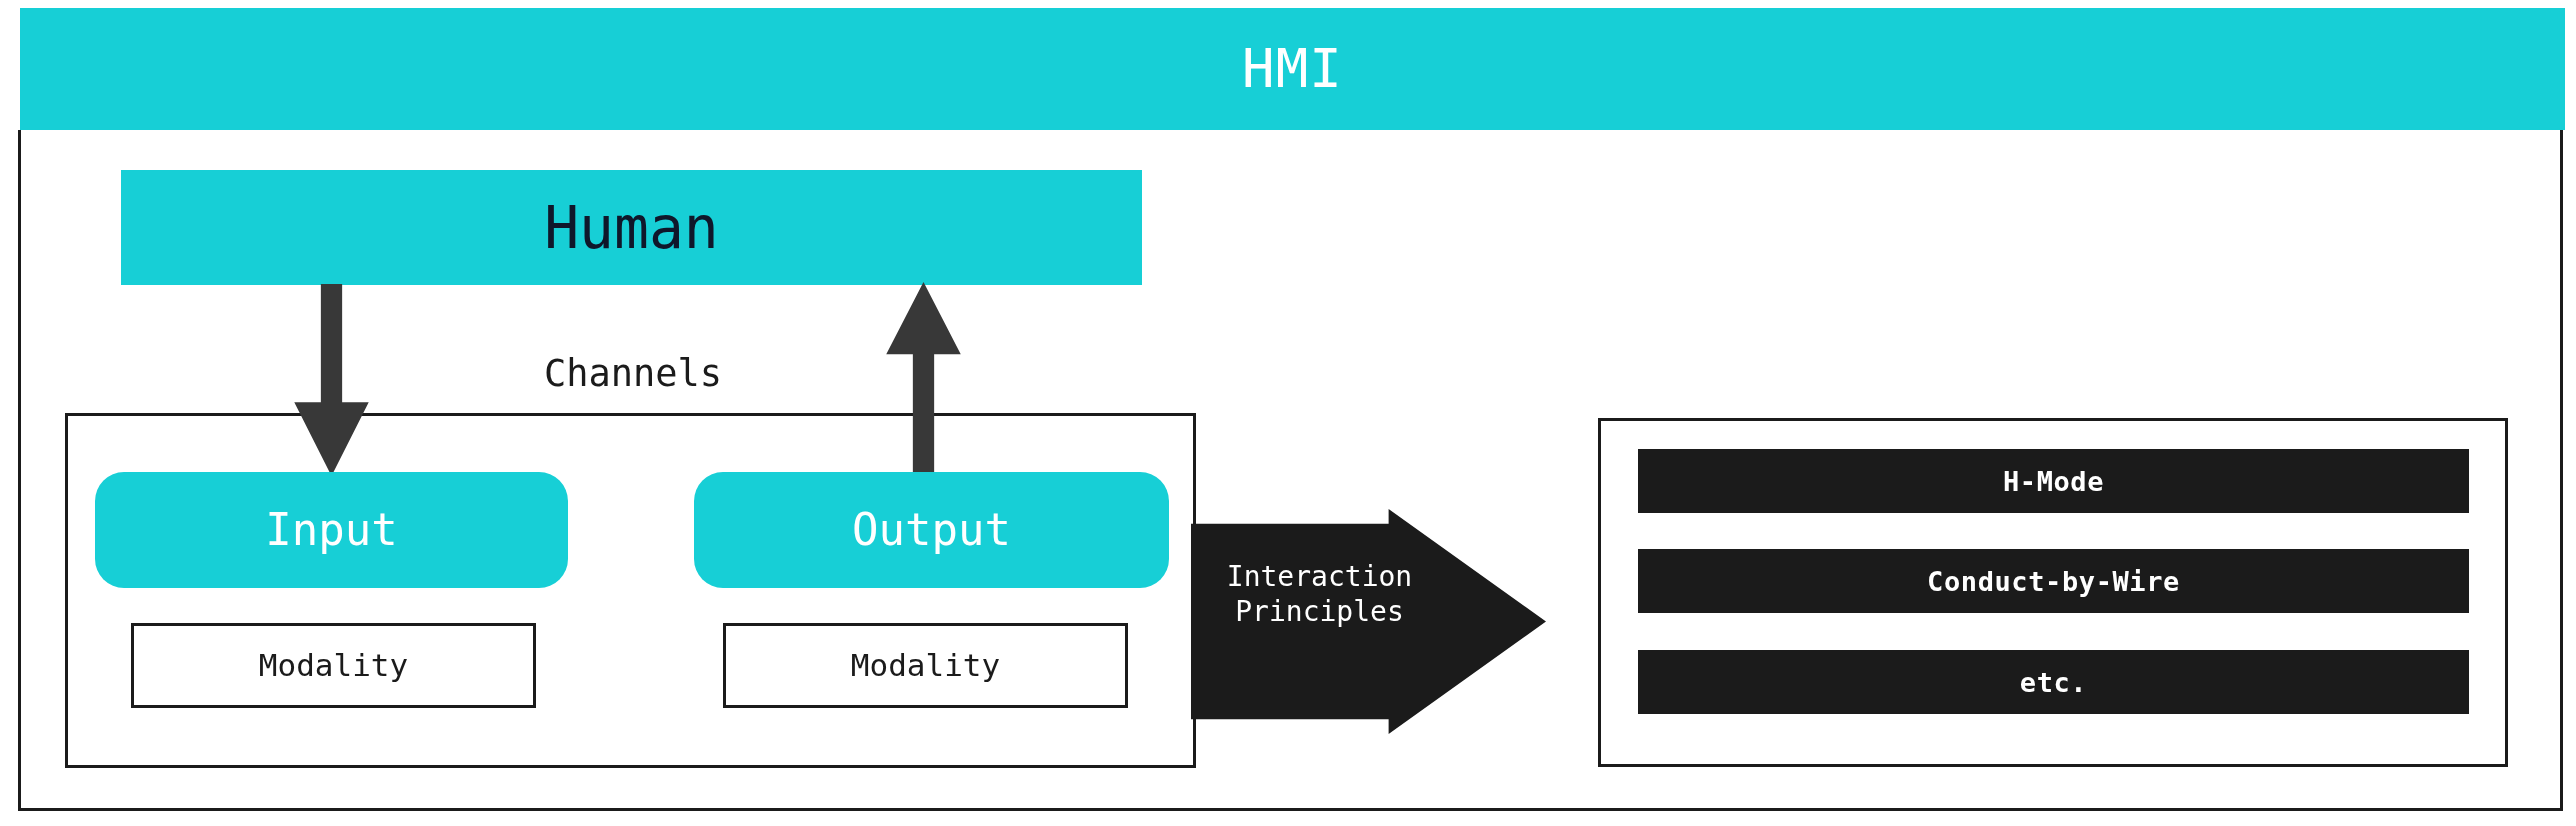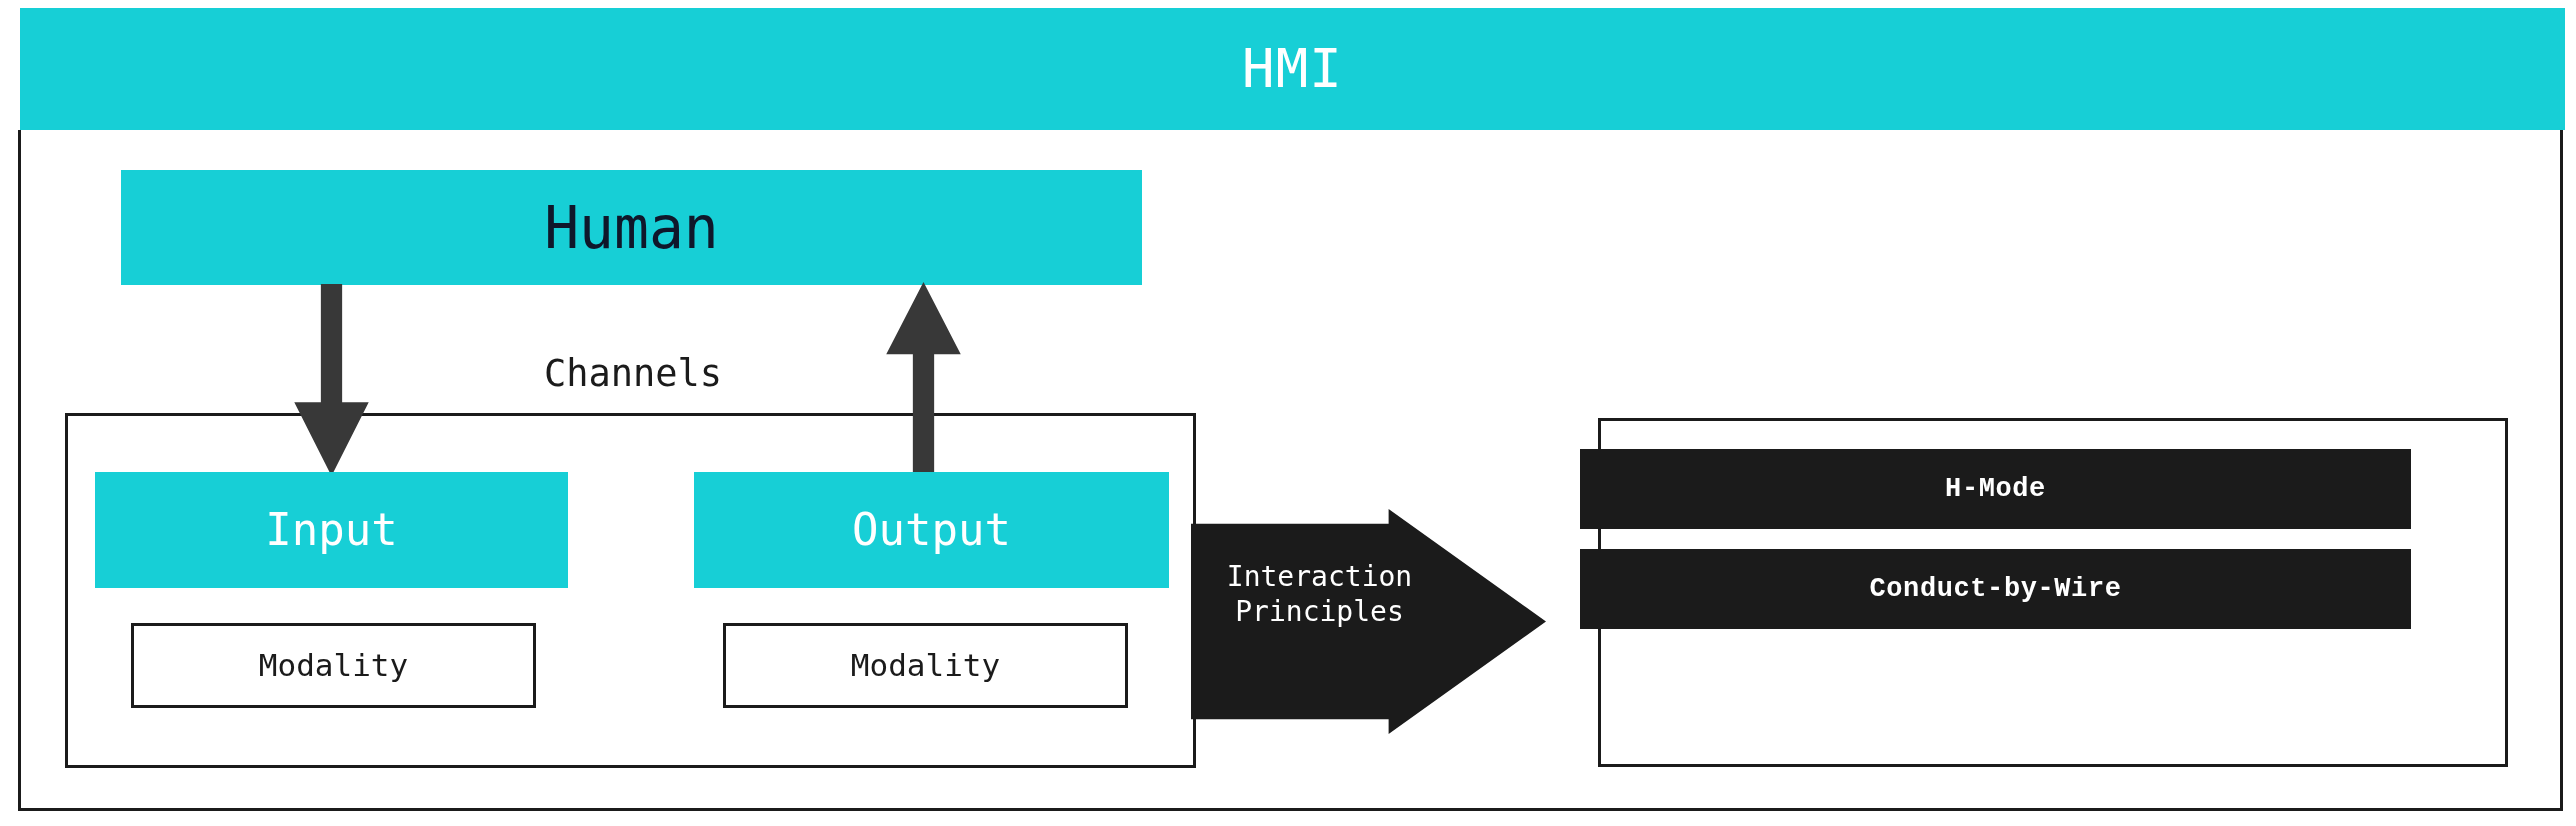--- a/index.html
+++ b/index.html
@@ -93,20 +93,21 @@
 
   
   .io-box {
     position: absolute;
     top: 472px;
     height: 116px;
     background: #17cfd6;
     display: flex;
     align-items: center;
     justify-content: center;
+    border-radius: 29px;
   }
   .io-box.input  { left: 95px;  width: 473px; }
   .io-box.output { left: 694px; width: 475px; }
   .io-label {
     color: #ffffff;
     font-size: 44px;
     line-height: 1;
   }
 
   
@@ -173,28 +174,27 @@
     left: 1598px;
     top: 418px;
     width: 910px;
     height: 349px;
     border: 3.6px solid #1b1b1b;
     box-sizing: border-box;
     background: #ffffff;
   }
   .metaphor-item {
     position: absolute;
-    left: 1580px;
+    left: 1638px;
     width: 831px;
-    height: 80px;
+    height: 64px;
     background: #1b1b1b;
     display: flex;
     align-items: center;
     justify-content: center;
-    font-family: Liberation Mono, monospace;
   }
   .metaphor-item.i0 { top: 449px; }
   .metaphor-item.i1 { top: 549px; }
   .metaphor-item.i2 { top: 650px; }
   .metaphor-label {
     color: #ffffff;
     font-size: 27px;
     font-weight: bold;
     line-height: 1;
     letter-spacing: 0.6px;
@@ -250,15 +250,18 @@
   </div>
 
   <div class="metaphors-frame"></div>
 
   <div class="metaphor-item i0">
     <span class="metaphor-label">H-Mode</span>
   </div>
   <div class="metaphor-item i1">
     <span class="metaphor-label">Conduct-by-Wire</span>
   </div>
+  <div class="metaphor-item i2">
+    <span class="metaphor-label">etc.</span>
+  </div>
 
 </div>
 
 
 </body></html>

